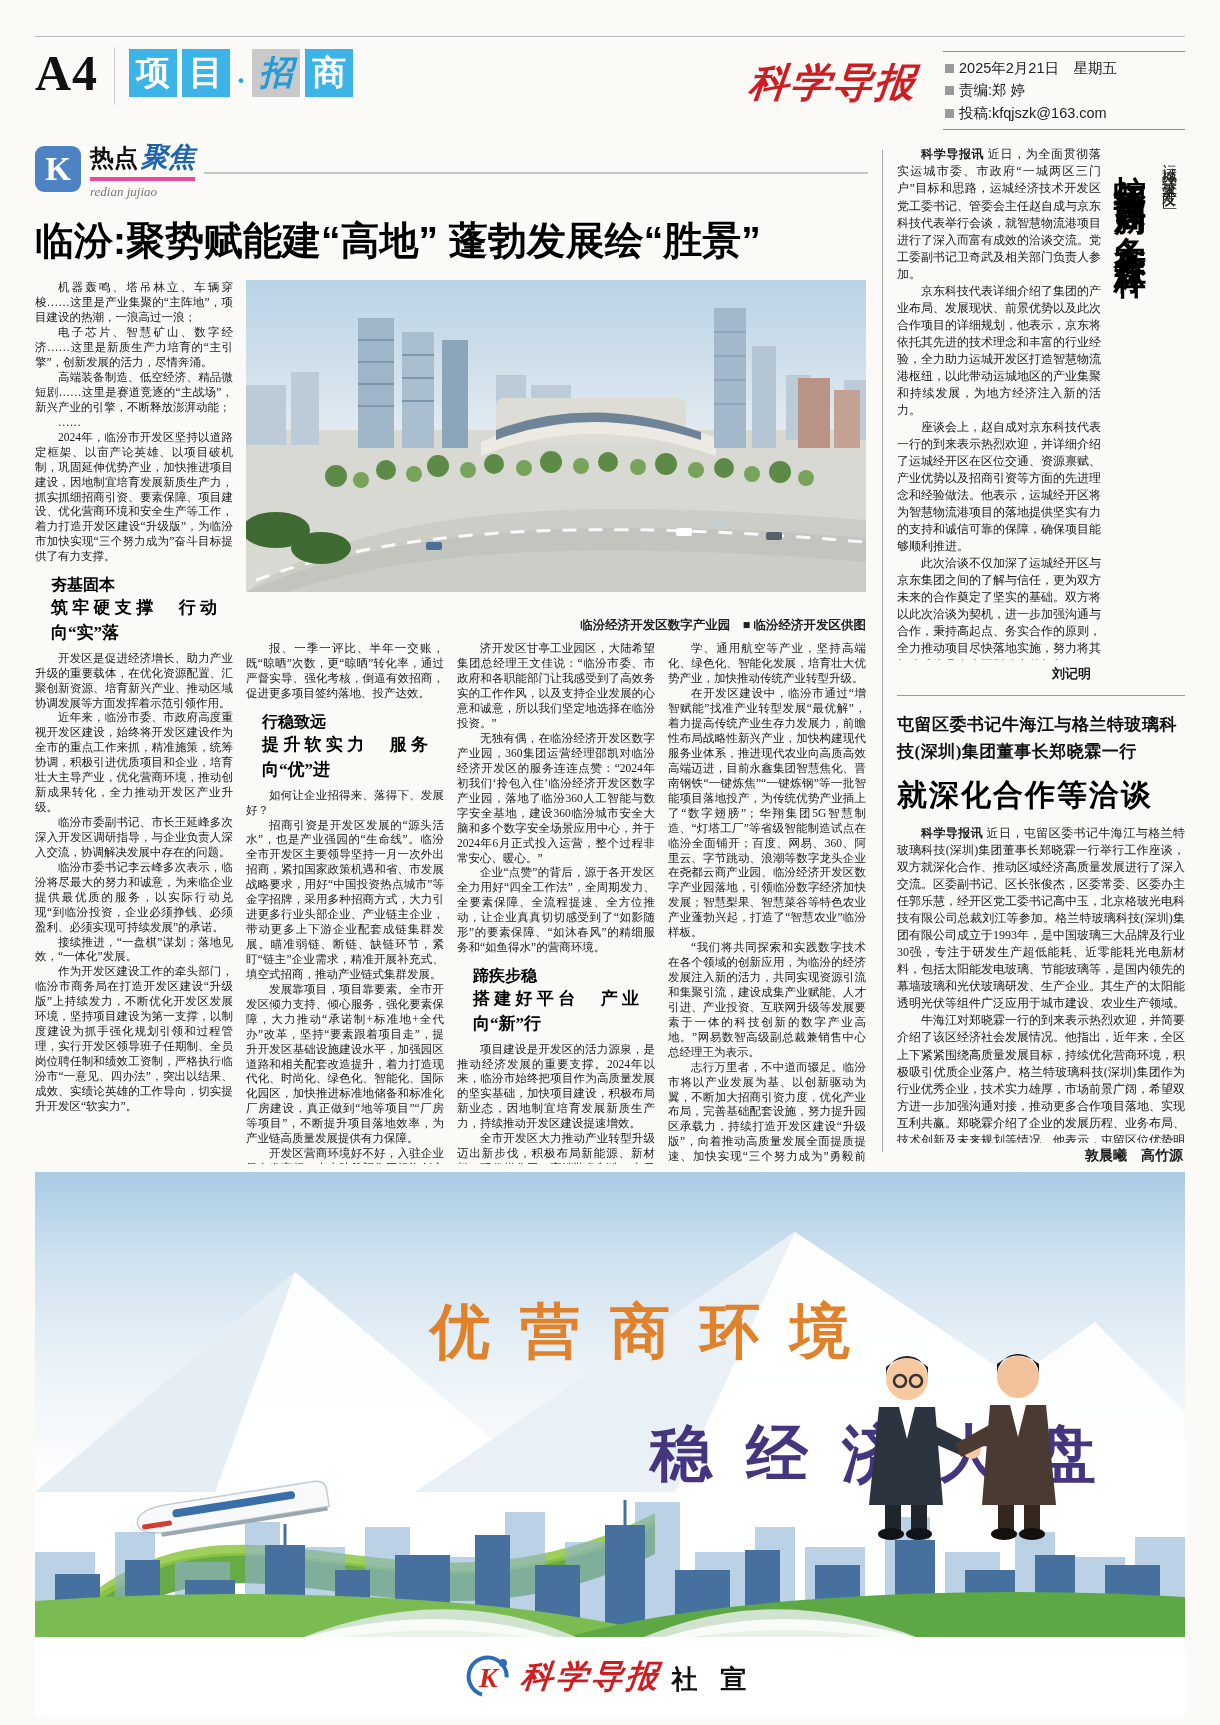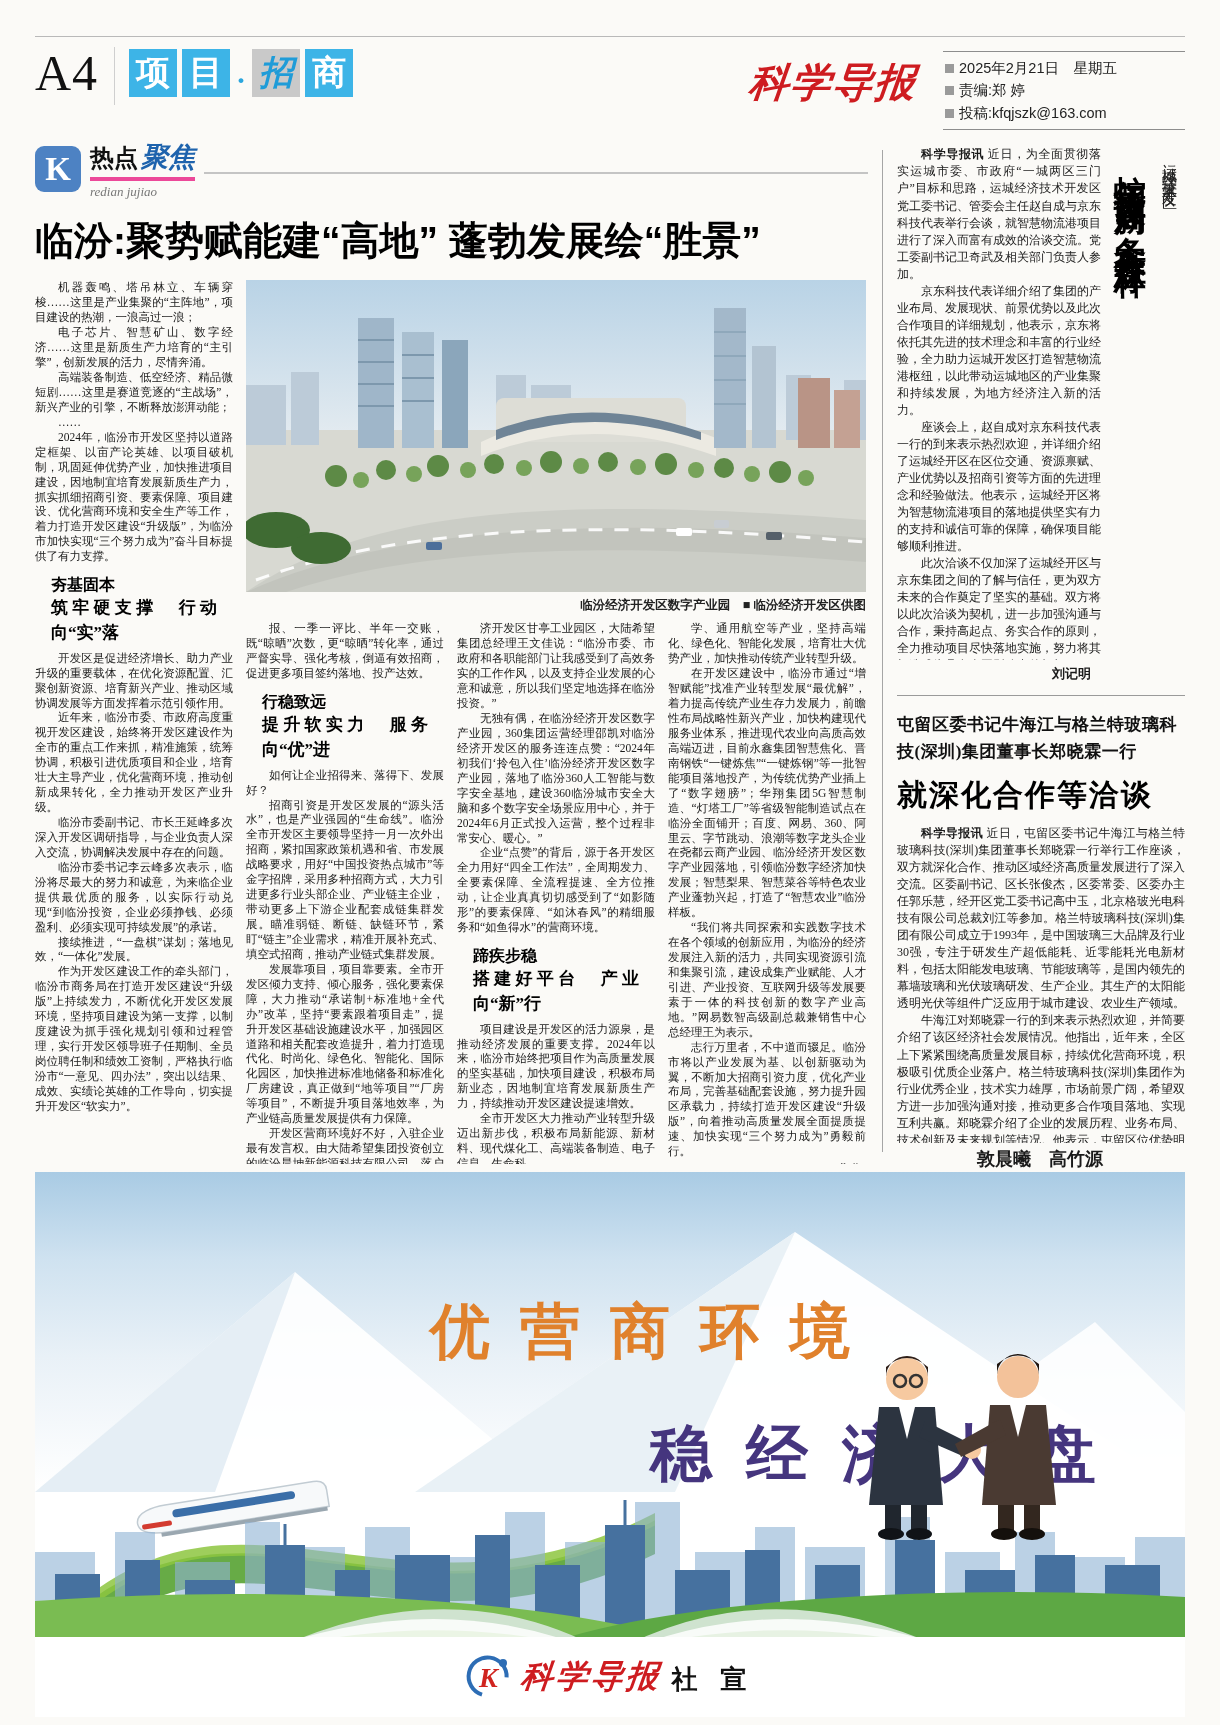--- a/index.html
+++ b/index.html
@@ -7,21 +7,21 @@
     width:1220px;height:1725px;position:relative;
     background:#fbfaf7;
     font-family:"Liberation Serif","DejaVu Serif",serif;
     color:#1a1a1a;
     overflow:hidden;
   }
   .page{padding:0 35px;}
   
   .toprule{border-top:1.5px solid #b9b9b9;margin-top:36px;}
   .header-row{display:flex;align-items:flex-start;padding:8px 0 6px;}
-  .pageno{font-size:50px;font-weight:normal;line-height:56px;letter-spacing:1px;color:#111;}
+  .pageno{font-size:50px;font-weight:bold;line-height:56px;letter-spacing:1px;color:#111;}
   .hdr-div{width:1px;background:#cfcfcf;height:58px;margin:2px 14px 0 16px;}
   .section-blocks{display:flex;align-items:center;gap:5px;margin-top:4px;}
   .blk{width:48px;height:48px;display:flex;align-items:center;justify-content:center;
        background:#3db4e7;color:#fff;font-size:34px;font-weight:bold;
        font-family:"Liberation Sans",sans-serif;}
   .blk.gray{background:#c9c9c9;color:#1f9cd8;font-family:"Liberation Serif",serif;
        font-style:italic;font-weight:bold;}
   .sec-dot{color:#2aa6de;font-size:30px;font-weight:bold;margin:14px 1px 0;}
   .hdr-spacer{flex:1;}
   .masthead{color:#ce1c20;font-size:40px;font-weight:bold;font-style:italic;
@@ -56,21 +56,21 @@
   .article-body{display:flex;gap:13px;height:884px;overflow:hidden;}
   .ncol{width:198px;flex:0 0 auto;font-size:11.5px;line-height:1.30;text-align:justify;overflow:hidden;}
   .ncol p,.clip p{margin:0;text-indent:2em;text-align:justify;}
   .subhead{font-family:Liberation Serif, serif;font-weight:bold;color:#000;
       margin:9px 16px 5px;text-indent:0;}
   .subhead .l1{font-size:16px;line-height:1.45;}
   .subhead .l2{font-size:17px;line-height:1.45;}
   .right3{flex:1;display:flex;flex-direction:column;min-width:0;}
   .photo{height:312px;overflow:hidden;}
   .photo svg{display:block;}
-  .caption{font-size:12.5px;font-weight:600;text-align:right;padding:5px 2px 7px;color:#222;}
+  .caption{font-size:12.5px;font-weight:600;text-align:right;padding:5px 2px 7px;color:#222;margin-top:20px;}
   .cols3{display:flex;gap:13px;flex:1;overflow:hidden;}
   .author-line{text-align:right;font-weight:bold;padding-right:4px;margin-top:3px;font-size:12.5px;}
   
   .sb1{display:flex;gap:10px;padding:2px 0 12px;border-bottom:1px solid #9a9a9a;
        height:552px;box-sizing:border-box;}
   .sb1-textwrap{width:204px;display:flex;flex-direction:column;flex:0 0 auto;}
   .sb1-clip{flex:1;overflow:hidden;font-size:12px;line-height:1.42;text-align:justify;}
   .sb1-clip p{margin:0;text-indent:2em;}
   .lead-b{font-weight:bold;font-family:"Liberation Sans",sans-serif;}
   .sb1-author{text-align:right;font-weight:bold;font-size:13px;padding:5px 10px 0 0;}
@@ -79,21 +79,21 @@
       font-family:"Liberation Serif",serif;}
   .sb1-label{writing-mode:vertical-rl;font-size:15px;letter-spacing:4px;color:#222;
       font-family:"Liberation Sans",sans-serif;margin-top:6px;}
   
   .sb2{padding-top:16px;}
   .kicker{font-size:17px;line-height:1.55;font-weight:600;color:#111;letter-spacing:0.5px;}
   .sb2-head{font-family:"Liberation Sans",sans-serif;font-weight:800;font-size:30px;
       letter-spacing:2px;margin:10px 0 9px;color:#000;}
   .sb2-clip{height:318px;overflow:hidden;font-size:12px;line-height:1.42;text-align:justify;}
   .sb2-clip p{margin:0;text-indent:2em;}
-  .sb2-author{text-align:center;font-weight:bold;font-size:18px;padding:4px 2px 0 0;}
+  .sb2-author{text-align:right;font-weight:bold;font-size:14px;padding:4px 2px 0 0;}
   
   .banner{position:relative;height:545px;margin:14px 35px 0;overflow:hidden;
       background:linear-gradient(180deg,#a9cbe4 0%,#cfe2f0 16%,#e9f1f7 34%,#ffffff 58%);}
   .banner .mountains{position:absolute;top:40px;left:0;}
   .banner-line1{position:absolute;top:120px;left:395px;font-family:"Liberation Sans",sans-serif;
       font-weight:800;font-size:60px;letter-spacing:30px;color:#e0812c;white-space:nowrap;}
   .banner-line2{position:absolute;top:240px;left:615px;font-family:"Liberation Sans",sans-serif;
       font-weight:800;font-size:62px;letter-spacing:34px;color:#45357e;white-space:nowrap;}
   .swoosh{position:absolute;left:60px;top:245px;}
   .skyline{position:absolute;bottom:90px;left:0;}

